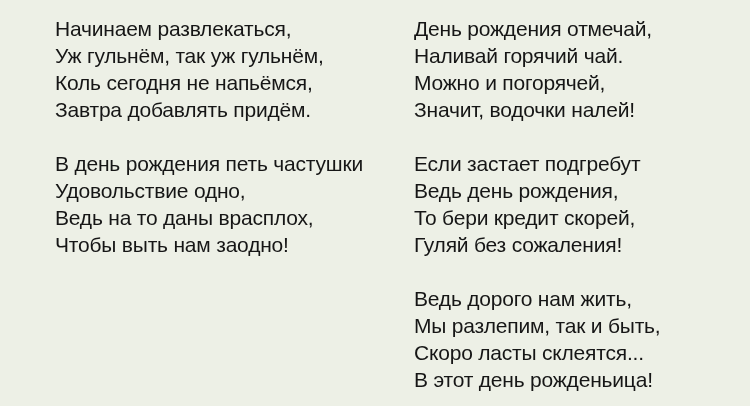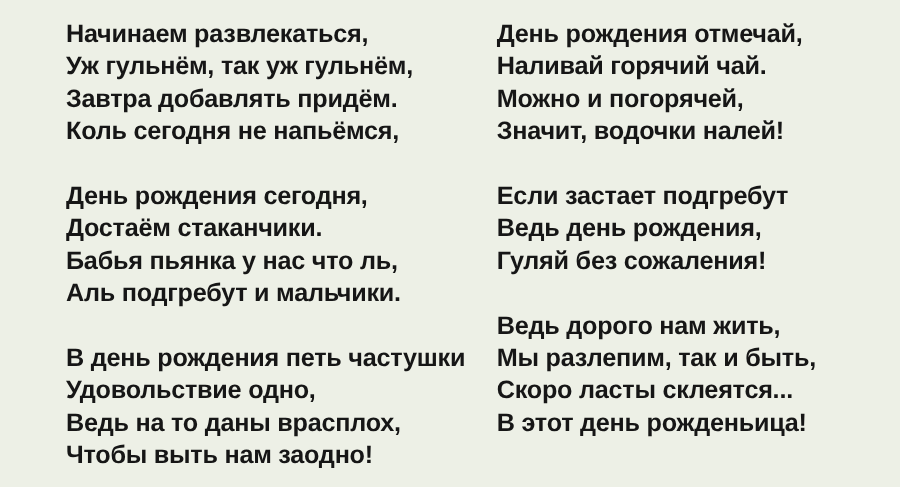--- a/index.html
+++ b/index.html
@@ -24,62 +24,56 @@
     font-size: 21px;
     line-height: 27px;
     color: #161616;
     white-space: nowrap;
     letter-spacing: -0.2px;
   }
   .poem-column.left  { left: 55px;  }
   .poem-column.right { left: 414px; }
   .stanza {
     margin: 0 0 27px 0;
-    font-weight: bold;
   }
   .poem-line {
     height: 27px;
   }
 </style>
 </head>
 <body>
 
 <div class="page">
 
   <div class="poem-column left">
     <div class="stanza">
       <div class="poem-line">Начинаем развлекаться,</div>
       <div class="poem-line">Уж гульнём, так уж гульнём,</div>
+      <div class="poem-line">Коль сегодня не напьёмся,</div>
       <div class="poem-line">Завтра добавлять придём.</div>
-      <div class="poem-line">Коль сегодня не напьёмся,</div>
-    </div>
-    <div class="stanza">
-      <div class="poem-line">День рождения сегодня,</div>
-      <div class="poem-line">Достаём стаканчики.</div>
-      <div class="poem-line">Бабья пьянка у нас что ль,</div>
-      <div class="poem-line">Аль подгребут и мальчики.</div>
     </div>
     <div class="stanza">
       <div class="poem-line">В день рождения петь частушки</div>
       <div class="poem-line">Удовольствие одно,</div>
       <div class="poem-line">Ведь на то даны врасплох,</div>
       <div class="poem-line">Чтобы выть нам заодно!</div>
     </div>
   </div>
 
   <div class="poem-column right">
     <div class="stanza">
       <div class="poem-line">День рождения отмечай,</div>
       <div class="poem-line">Наливай горячий чай.</div>
       <div class="poem-line">Можно и погорячей,</div>
       <div class="poem-line">Значит, водочки налей!</div>
     </div>
     <div class="stanza">
       <div class="poem-line">Если застает подгребут</div>
       <div class="poem-line">Ведь день рождения,</div>
+      <div class="poem-line">То бери кредит скорей,</div>
       <div class="poem-line">Гуляй без сожаления!</div>
     </div>
     <div class="stanza">
       <div class="poem-line">Ведь дорого нам жить,</div>
       <div class="poem-line">Мы разлепим, так и быть,</div>
       <div class="poem-line">Скоро ласты склеятся...</div>
       <div class="poem-line">В этот день рожденьица!</div>
     </div>
   </div>
 

